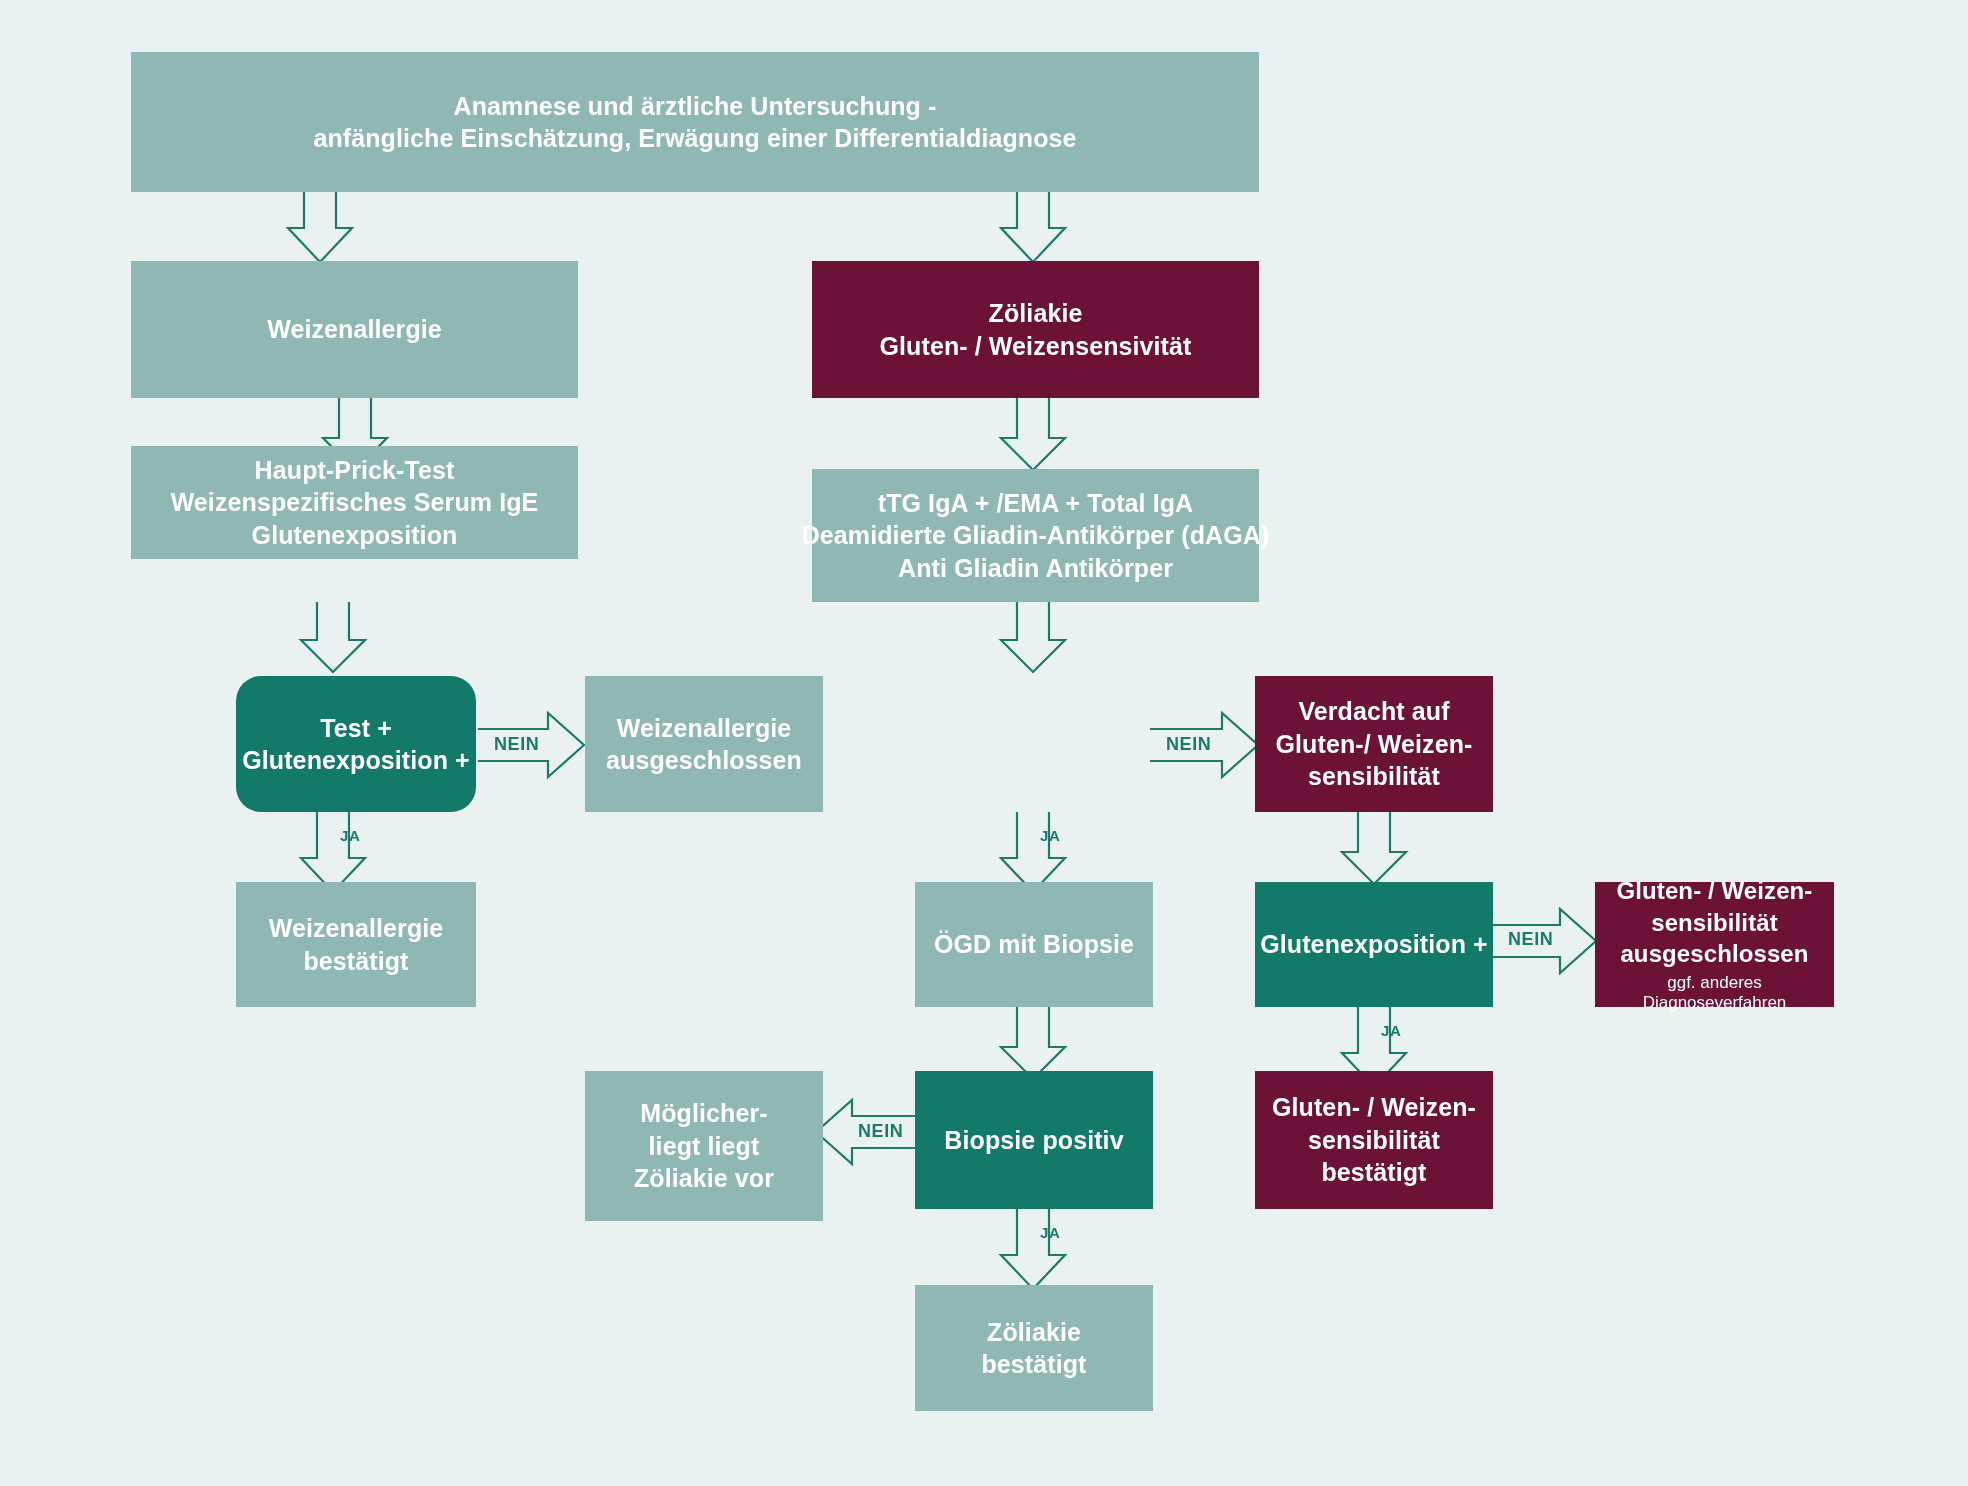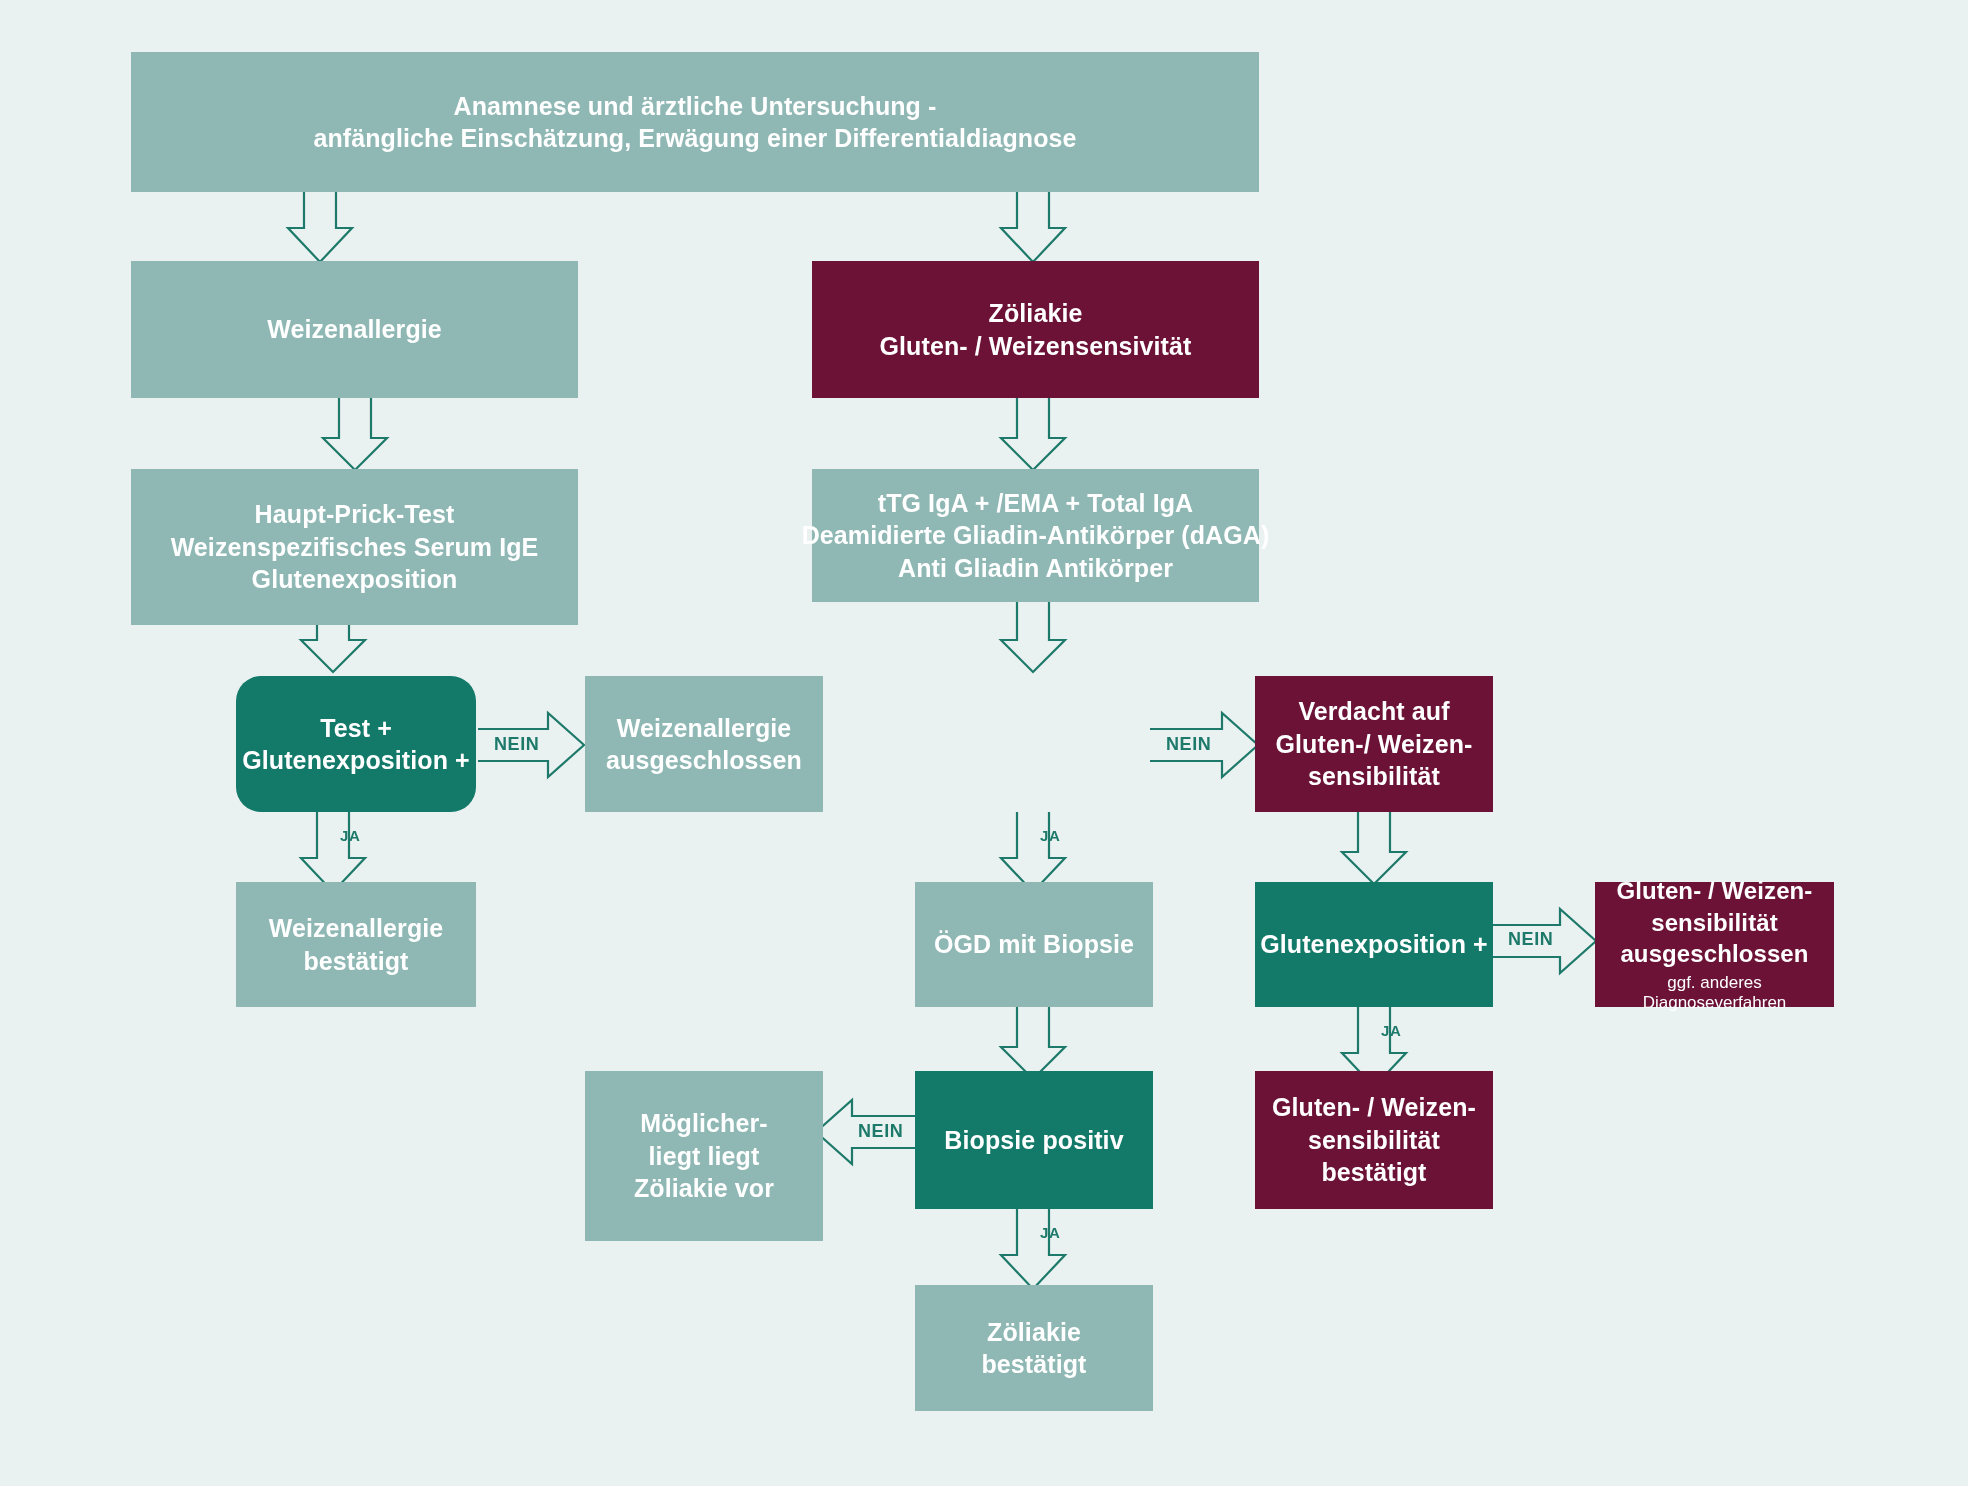--- a/index.html
+++ b/index.html
@@ -170,21 +170,21 @@
 
   <div class="node c-mint" style="left:131px;top:261px;width:447px;height:137px;font-size:25px;">
     <span class="ln">Weizenallergie</span>
   </div>
 
   <div class="node c-maroon" style="left:812px;top:261px;width:447px;height:137px;font-size:25px;">
     <span class="ln">Zöliakie</span>
     <span class="ln">Gluten- / Weizensensivität</span>
   </div>
 
-  <div class="node c-mint" style="left:131px;top:469px;width:447px;height:156px;font-size:25px;">
+  <div class="node c-mint" style="left:131px;top:446px;width:447px;height:113px;font-size:25px;">
     <span class="ln">Haupt-Prick-Test</span>
     <span class="ln">Weizenspezifisches Serum IgE</span>
     <span class="ln">Glutenexposition</span>
   </div>
 
   <div class="node c-mint" style="left:812px;top:469px;width:447px;height:133px;font-size:25px;">
     <span class="ln">tTG IgA + /EMA + Total IgA</span>
     <span class="ln">Deamidierte Gliadin-Antikörper (dAGA)</span>
     <span class="ln">Anti Gliadin Antikörper</span>
   </div>
@@ -219,21 +219,21 @@
     <span class="ln">Glutenexposition +</span>
   </div>
 
   <div class="node c-maroon" style="left:1595px;top:882px;width:239px;height:125px;font-size:24px;">
     <span class="ln">Gluten- / Weizen-</span>
     <span class="ln">sensibilität</span>
     <span class="ln">ausgeschlossen</span>
     <span class="sub">ggf. anderes Diagnoseverfahren</span>
   </div>
 
-  <div class="node c-mint" style="left:585px;top:1071px;width:238px;height:170px;font-size:25px;">
+  <div class="node c-mint" style="left:585px;top:1071px;width:238px;height:150px;font-size:25px;">
     <span class="ln">Möglicher-</span>
     <span class="ln">liegt liegt</span>
     <span class="ln">Zöliakie vor</span>
   </div>
 
   <div class="node c-teal" style="left:915px;top:1071px;width:238px;height:138px;font-size:25px;">
     <span class="ln">Biopsie positiv</span>
   </div>
 
   <div class="node c-maroon" style="left:1255px;top:1071px;width:238px;height:138px;font-size:25px;">

